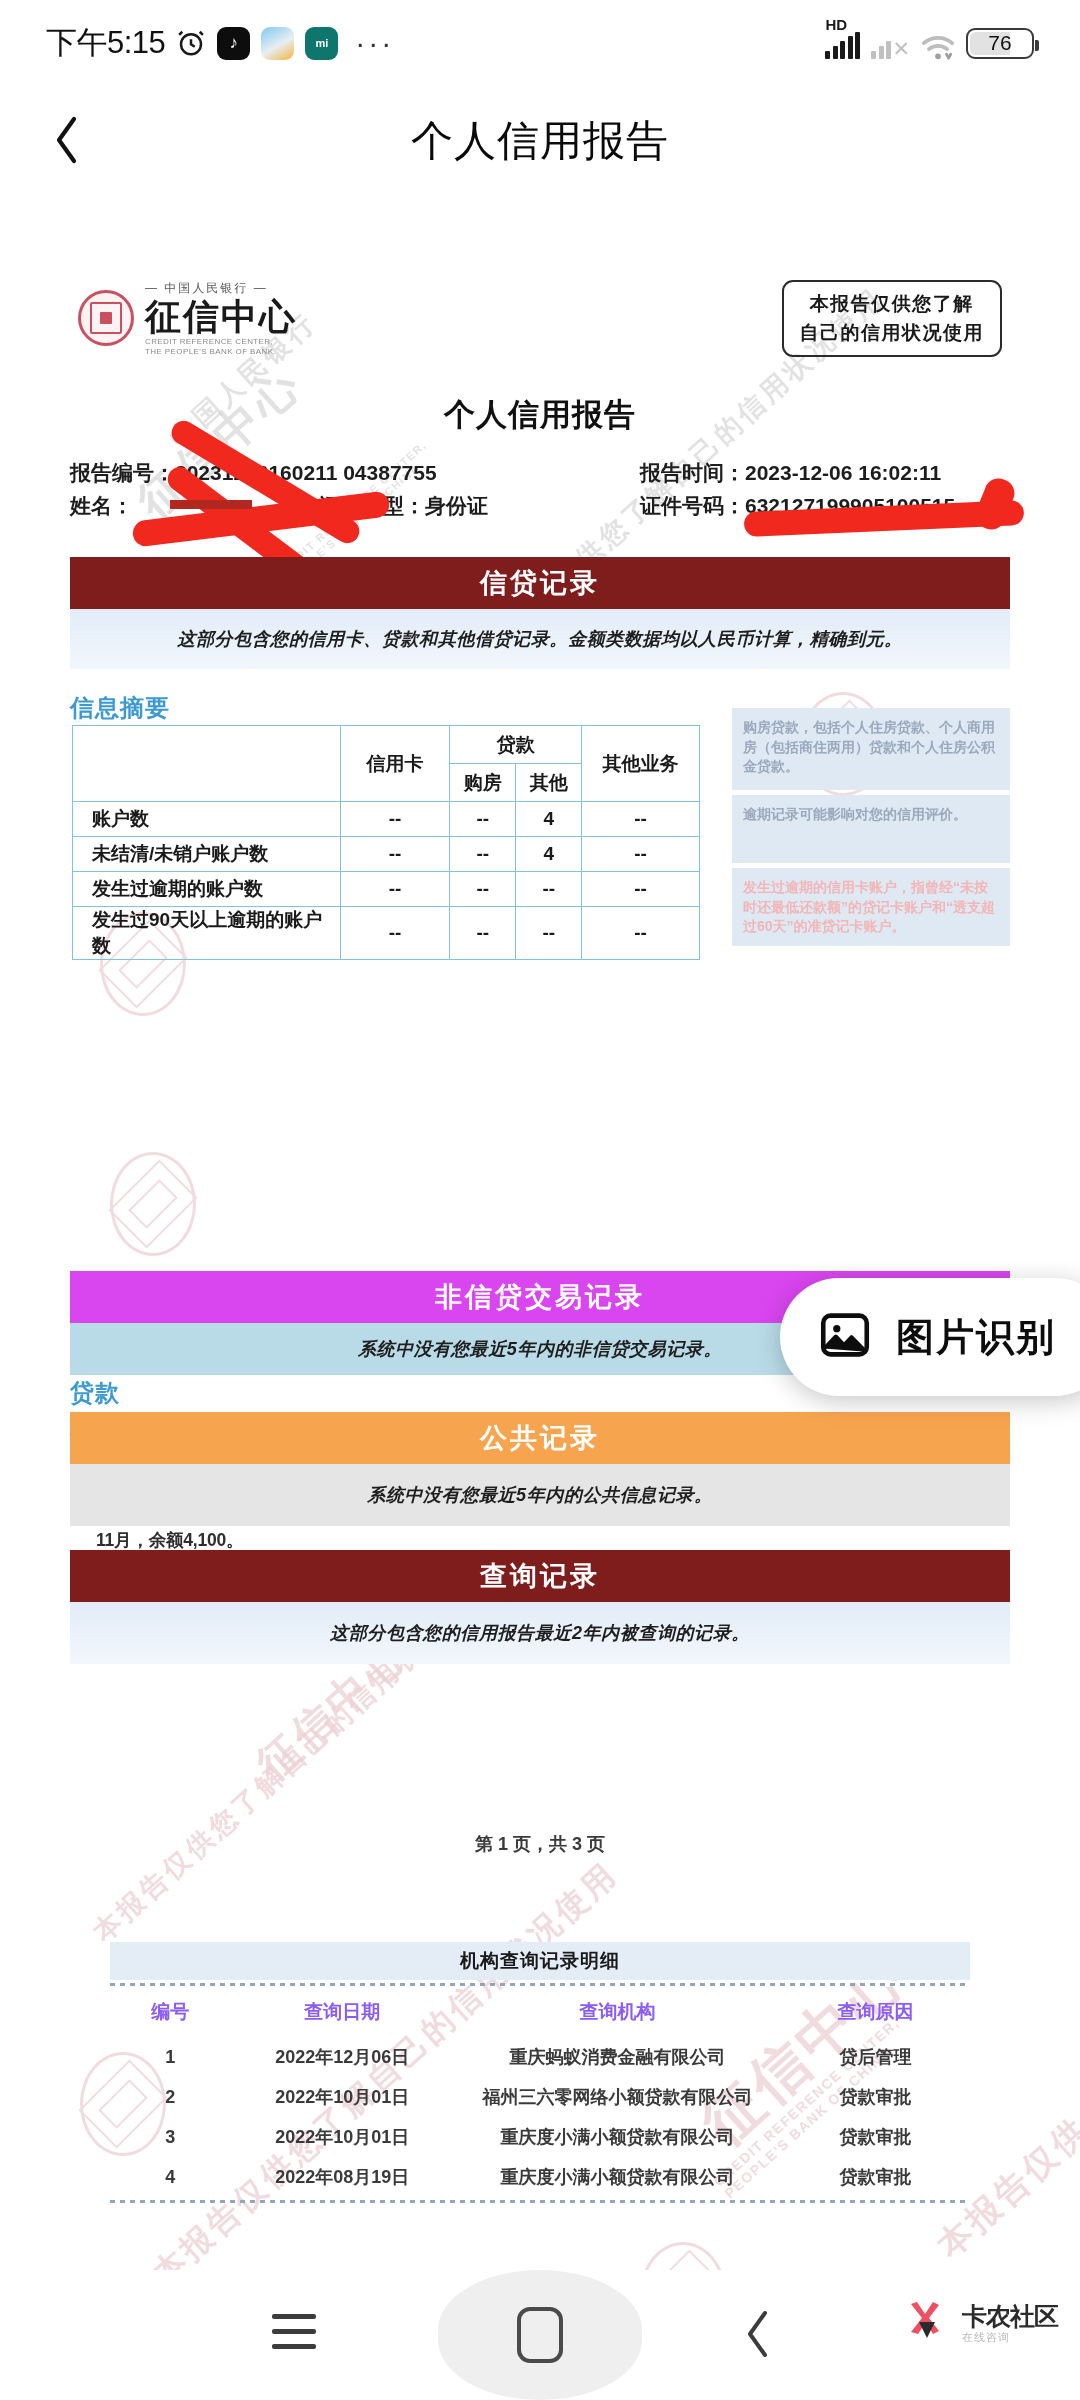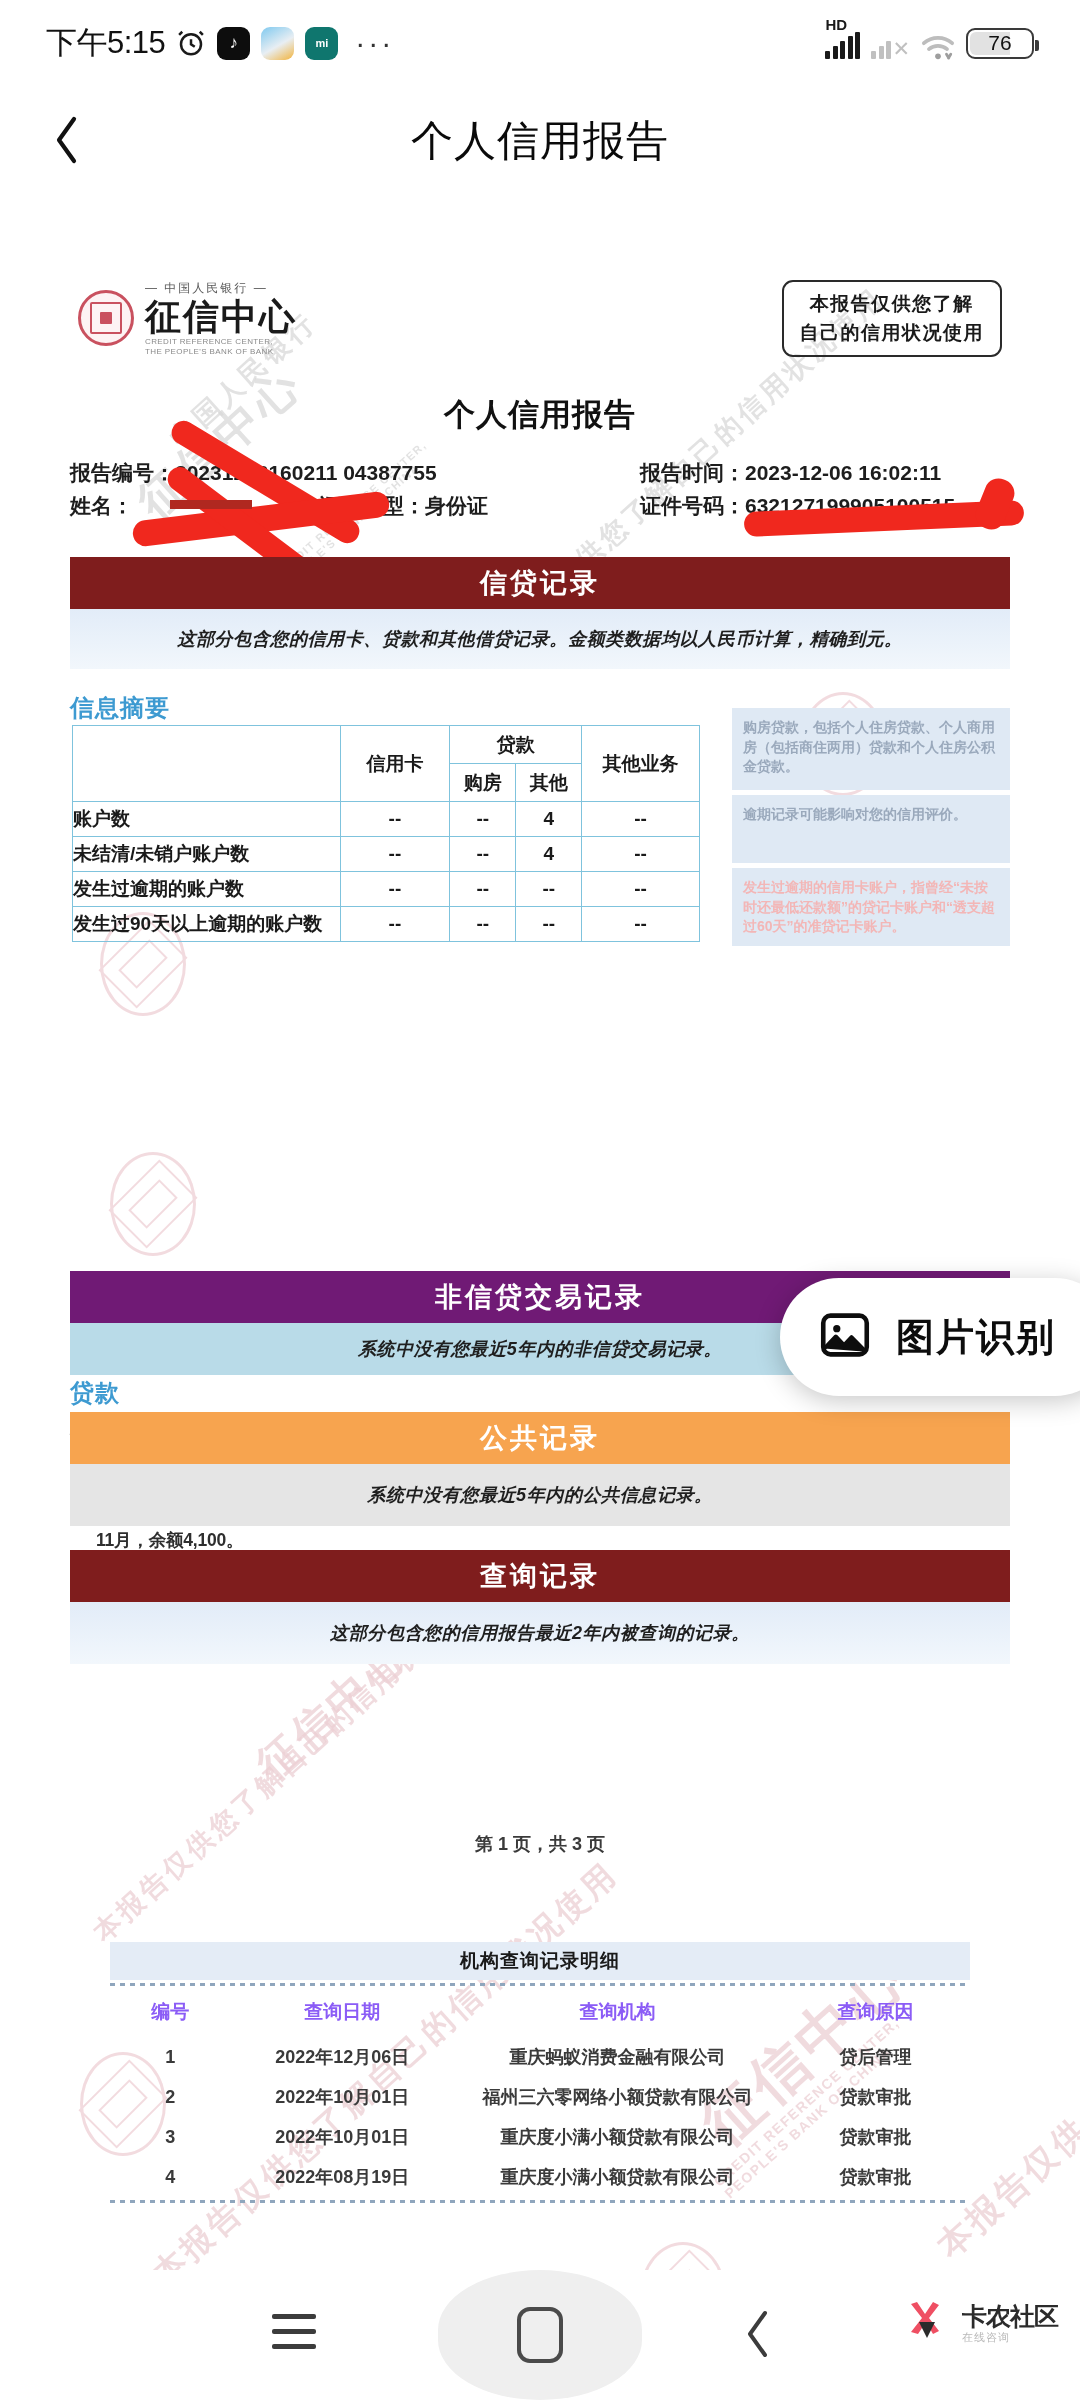--- a/index.html
+++ b/index.html
@@ -112,34 +112,34 @@
 
   
   .sec { position:absolute; left:70px; width:940px; }
   .sec-head { height:52px; display:flex; align-items:center; justify-content:center;
               font-size:27px; font-weight:700; color:#ffffff; letter-spacing:3px; }
   .sec-desc { display:flex; align-items:center; justify-content:center;
               font-size:18px; font-weight:700; font-style:italic; color:#1f1f1f; letter-spacing:.6px; }
 
   .blue-head  { background:#7f1d1d; }
   .blue-desc  { background:linear-gradient(#e2ecf8,#f2f7fc); }
-  .teal-head  { background:#701a75; }
+  .teal-head  { background:#d946ef; }
   .teal-desc  { background:#b9dbe8; }
   .orange-head{ background:#f5a košul; }
   .orange-head{ background:#f7a44f; }
   .orange-desc{ background:#e5e5e5; }
 
   
   .sub-head { position:absolute; font-size:24px; font-weight:700; color:#3d9ad1; letter-spacing:1px; }
   table.summary { position:absolute; border-collapse:collapse; }
   table.summary td, table.summary th {
     border:1.5px solid #7fc3dd; font-size:19px; font-weight:700; color:#1a1a1a;
     text-align:center; padding:0; background:transparent;
   }
-  table.summary td.lbl { text-align:left; padding-left:0; }
+  table.summary td.lbl { text-align:left; padding-left:19px; }
   td.red { color:#e8342b; }
 
   .notes { position:absolute; display:flex; flex-direction:column; gap:5px; }
   .note { background:#dfe9f4; padding:10px 11px; font-size:14px; line-height:1.4;
           color:#9aa9bc; font-weight:700; }
   .note.red { color:#f3b6b6; }
 
   
   .loan-head { position:absolute; font-size:24px; font-weight:700; color:#3d9ad1; letter-spacing:1px; }
   .loan-sub  { position:absolute; font-size:21px; font-weight:700; color:#131313; }

